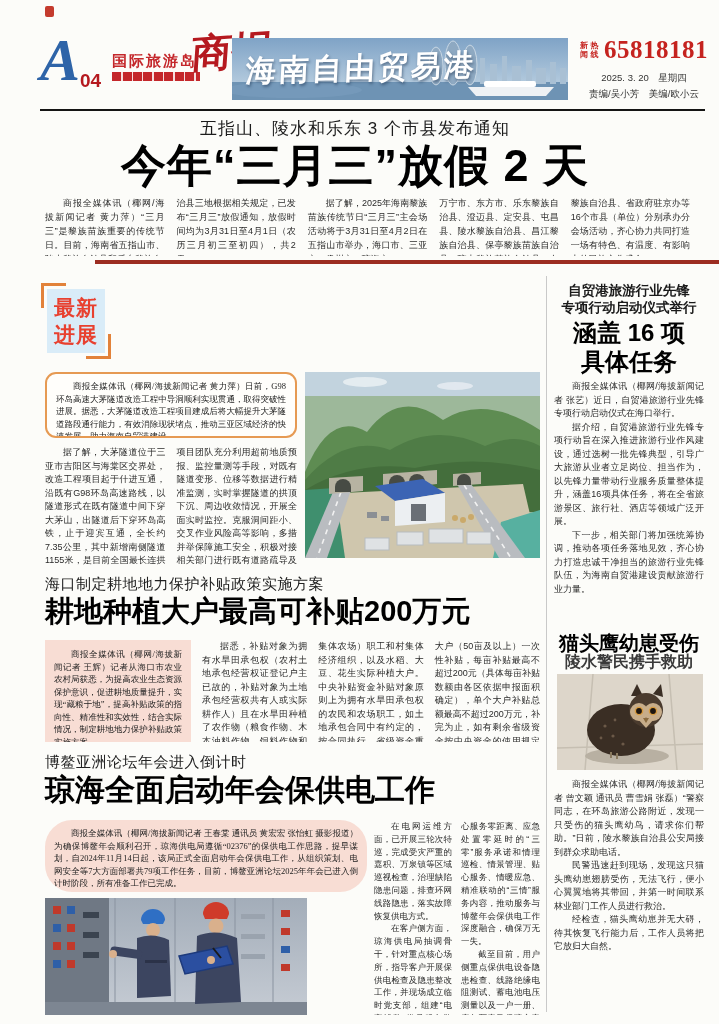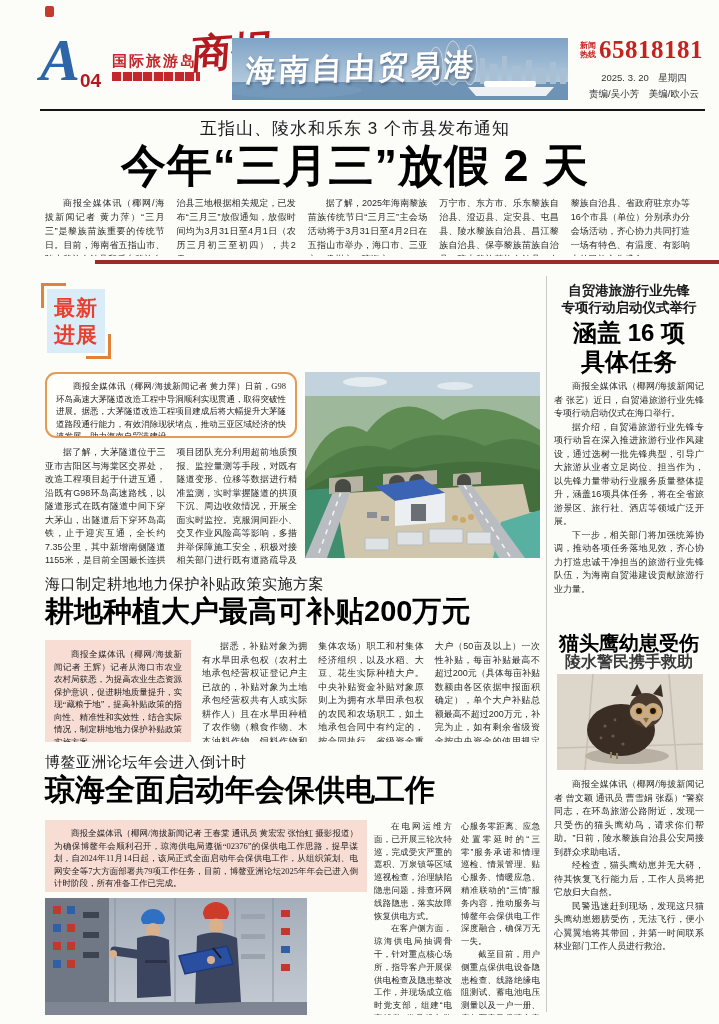--- a/index.html
+++ b/index.html
@@ -17,21 +17,21 @@
             background-image:repeating-linear-gradient(90deg,transparent 0 9px,rgba(255,255,255,.85) 9px 10.5px);}
   .mast-name{position:absolute;left:152px;top:-4px;font-family:"Liberation Serif","DejaVu Serif",serif;
              font-weight:bold;font-size:40px;color:#b5191f;transform:skewX(-8deg) rotate(-4deg);line-height:1;}
   .banner{position:absolute;left:192px;top:2px;width:336px;height:62px;overflow:hidden;}
   .banner svg{position:absolute;left:0;top:0;}
   .banner-title{position:absolute;left:14px;top:10px;font-family:"Liberation Serif","DejaVu Serif",serif;
                 font-weight:bold;font-size:30px;color:#fff;letter-spacing:3px;transform:rotate(-1.5deg) skewX(-4deg);
                 text-shadow:1px 2px 3px rgba(10,30,60,.45);white-space:nowrap;}
   .head-right{position:absolute;left:540px;top:0;width:128px;}
   .hotline{display:flex;align-items:center;}
-  .hl-label{display:flex;flex-direction:column;font-size:8px;color:#c5231f;font-weight:bold;line-height:9px;margin-right:3px;}
+  .hl-label{display:flex;flex-direction:row;font-size:8px;color:#c5231f;font-weight:bold;line-height:9px;margin-right:3px;}
   .hl-num{font-family:"Liberation Serif","DejaVu Serif",serif;font-weight:bold;font-size:25px;color:#c5231f;letter-spacing:.5px;}
   .date-line{margin-top:8px;font-size:9.5px;color:#333;text-align:center;}
   .editors-line{margin-top:3px;font-size:9.5px;color:#333;text-align:center;}
   .head-rule{position:absolute;left:40px;top:109px;width:665px;height:2px;background:#141414;}
 
   
   .ts-kicker{position:absolute;left:45px;top:117px;width:620px;text-align:center;font-size:17px;color:#1c1c1c;letter-spacing:1px;}
   .ts-headline{position:absolute;left:45px;top:136px;width:620px;text-align:center;font-size:45px;font-weight:800;
                color:#000;letter-spacing:1px;white-space:nowrap;}
   .ts-cols{position:absolute;left:45px;top:196px;width:645px;height:60px;display:flex;gap:12px;overflow:hidden;}
@@ -64,21 +64,21 @@
   .sub-kicker{position:absolute;left:45px;top:575px;font-size:15px;color:#222;letter-spacing:.5px;}
   .sub-headline{position:absolute;left:45px;top:592px;font-size:29px;font-weight:800;color:#000;white-space:nowrap;}
   .sub-cols{position:absolute;left:45px;top:640px;width:495px;height:102px;display:flex;gap:11px;overflow:hidden;}
   .pinkbox{flex:0 0 146px;background:#f8ddd4;padding:8px 9px;box-sizing:border-box;overflow:hidden;}
   .sub-cols .col{flex:1;line-height:13.5px;}
 
   
   .boao-kicker{position:absolute;left:45px;top:753px;font-size:15px;color:#222;letter-spacing:.5px;}
   .boao-headline{position:absolute;left:45px;top:770px;font-size:30px;font-weight:800;color:#000;white-space:nowrap;font-family:Liberation Mono, monospace;}
   .boao-lead{position:absolute;left:45px;top:820px;width:322px;height:72px;background:#f8ddd4;
-             padding:7px 9px;box-sizing:border-box;overflow:hidden;}
+             padding:7px 9px;box-sizing:border-box;overflow:hidden;border-radius:27px;}
   .boao-photo{position:absolute;left:45px;top:898px;width:262px;height:117px;overflow:hidden;background:#8f9aa7;}
   .boao-colA{position:absolute;left:374px;top:820px;width:78px;height:195px;overflow:hidden;}
   .boao-colB{position:absolute;left:461px;top:820px;width:79px;height:195px;overflow:hidden;}
   .boao-colA,.boao-colB{font-size:8.5px;line-height:12.8px;text-align:justify;color:#2a2a2a;}
   .boao-colA p,.boao-colB p{margin:0;text-indent:2em;}
 
   
   .sb{position:absolute;left:554px;width:150px;}
   .sb-kicker{top:282px;text-align:center;font-size:13.5px;font-weight:bold;color:#1a1a1a;line-height:17px;}
   .sb-head{top:318px;text-align:center;font-size:24px;font-weight:800;color:#000;line-height:29px;}
@@ -373,17 +373,17 @@
       <polygon points="86,44 92,44 89,49" fill="#8a6b3f"></polygon>
       <g stroke="#8a7a5f" stroke-width="2">
         <line x1="54" y1="78" x2="54" y2="84"></line>
           <line x1="60" y1="79" x2="60" y2="85"></line>
       </g>
     </svg>
   </div>
 
   <div class="sb owl-body">
     <p>商报全媒体讯（椰网/海拔新闻记者 曾文颖 通讯员 曹雪娟 张磊）“警察同志，在环岛旅游公路附近，发现一只受伤的猫头鹰幼鸟，请求你们帮助。”日前，陵水黎族自治县公安局接到群众求助电话。</p>
+    <p>民警迅速赶到现场，发现这只猫头鹰幼崽翅膀受伤，无法飞行，便小心翼翼地将其带回，并第一时间联系林业部门工作人员进行救治。</p>
     <p>经检查，猫头鹰幼崽并无大碍，待其恢复飞行能力后，工作人员将把它放归大自然。</p>
-    <p>民警迅速赶到现场，发现这只猫头鹰幼崽翅膀受伤，无法飞行，便小心翼翼地将其带回，并第一时间联系林业部门工作人员进行救治。</p>
   </div>
 
 </div>
 
 </body></html>

